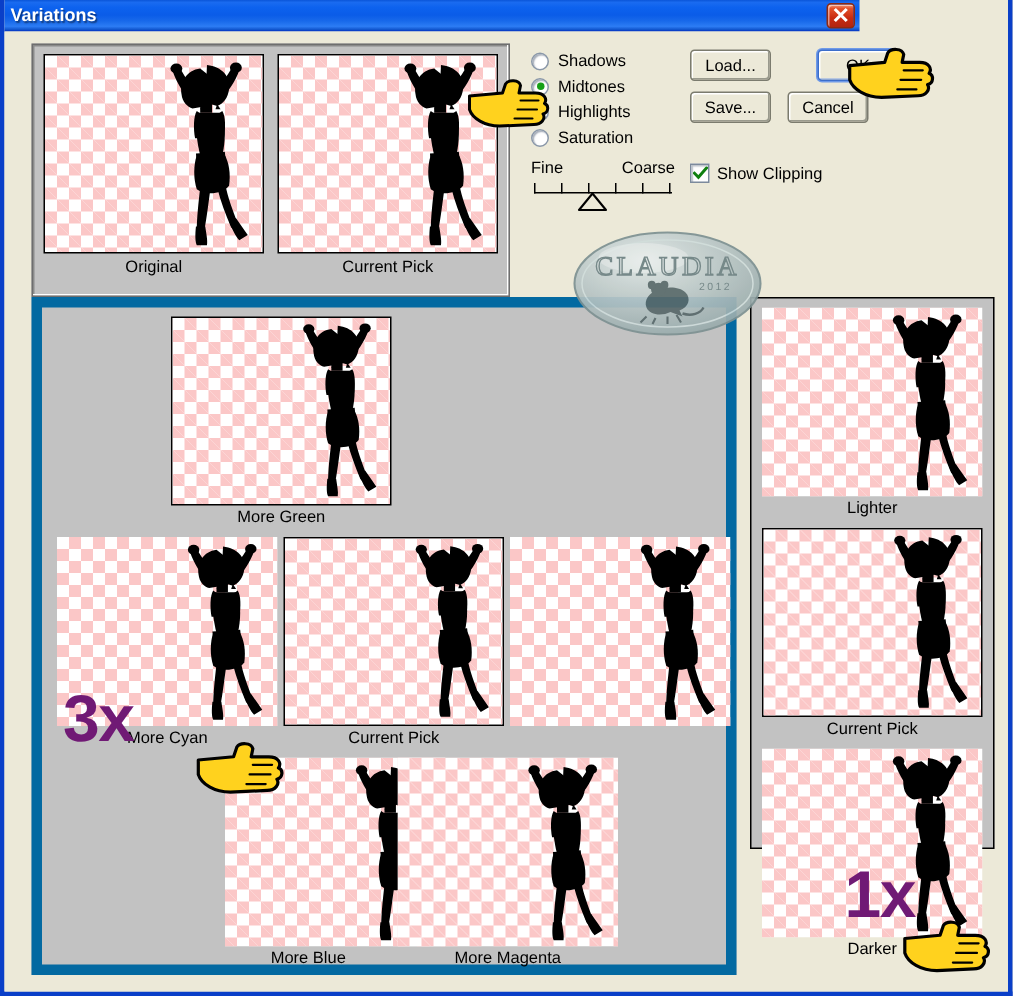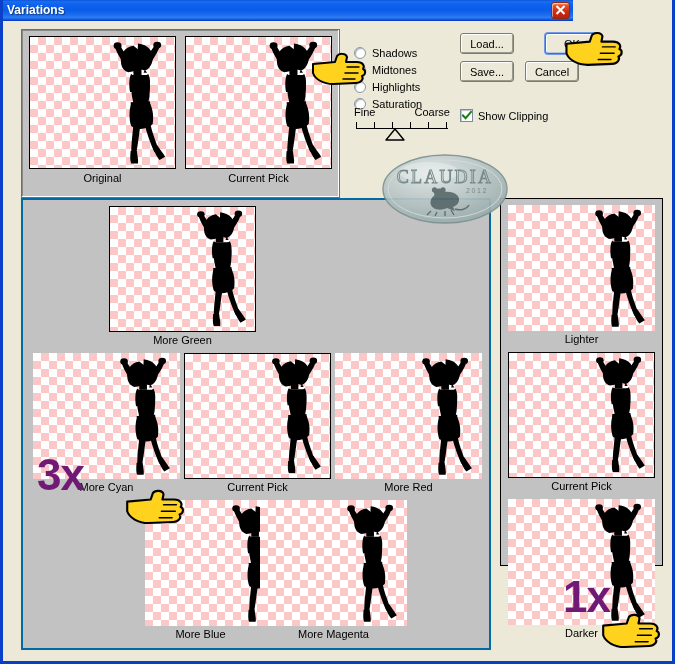--- a/index.html
+++ b/index.html
@@ -125,21 +125,20 @@
     position: absolute;
     left: 345px; top: 8px;
     width: 316px; height: 170px;
   }
   .radio-row {
     position: absolute;
     left: 6px;
     display: flex;
     align-items: center;
     height: 15px;
-    margin-top: 12px;
   }
   .radio-circle {
     width: 12px; height: 12px;
     border-radius: 50%;
     background: #ffffff;
     border: 1px solid #8a97a8;
     box-shadow: inset 1px 1px 1px rgba(130,140,155,0.7);
     margin-right: 6px;
     display: flex; align-items: center; justify-content: center;
     flex: 0 0 auto;
@@ -239,21 +238,21 @@
     z-index: 40;
     opacity: 0.92;
   }
 
   
   #grid-panel {
     position: absolute;
     left: 18px; top: 177px;
     width: 470px; height: 452px;
     background: #c2c2c2;
-    border: 2px solid #0369a1;
+    border: 7px solid #0369a1;
   }
   .gcell {
     position: absolute;
     width: 147px;
   }
   .gthumb {
     width: 147px; height: 126px;
     border: 1px solid #000;
     position: relative;
     overflow: hidden;
@@ -538,21 +537,20 @@
         <div class="gthumb plain">
           <div class="checker"></div>
           <div class="figure-wrap">
             <svg class="figure-svg" viewBox="0 0 115 222" preserveAspectRatio="xMidYMid meet">
               <g class="tint-red">
                   <use href="#dancer"></use>
                 </g>
             </svg>
           </div>
         </div>
-        <div class="glabel">More Red</div>
       </div>
 
       <div class="gcell" style="left:86px; top:300px;padding-left:36px;">
         <div class="gthumb plain">
           <div class="checker"></div>
           <div class="figure-wrap">
             <svg class="figure-svg" viewBox="0 0 115 222" preserveAspectRatio="xMidYMid meet">
               <g class="tint-blue">
                   <use href="#dancer"></use>
                 </g>

